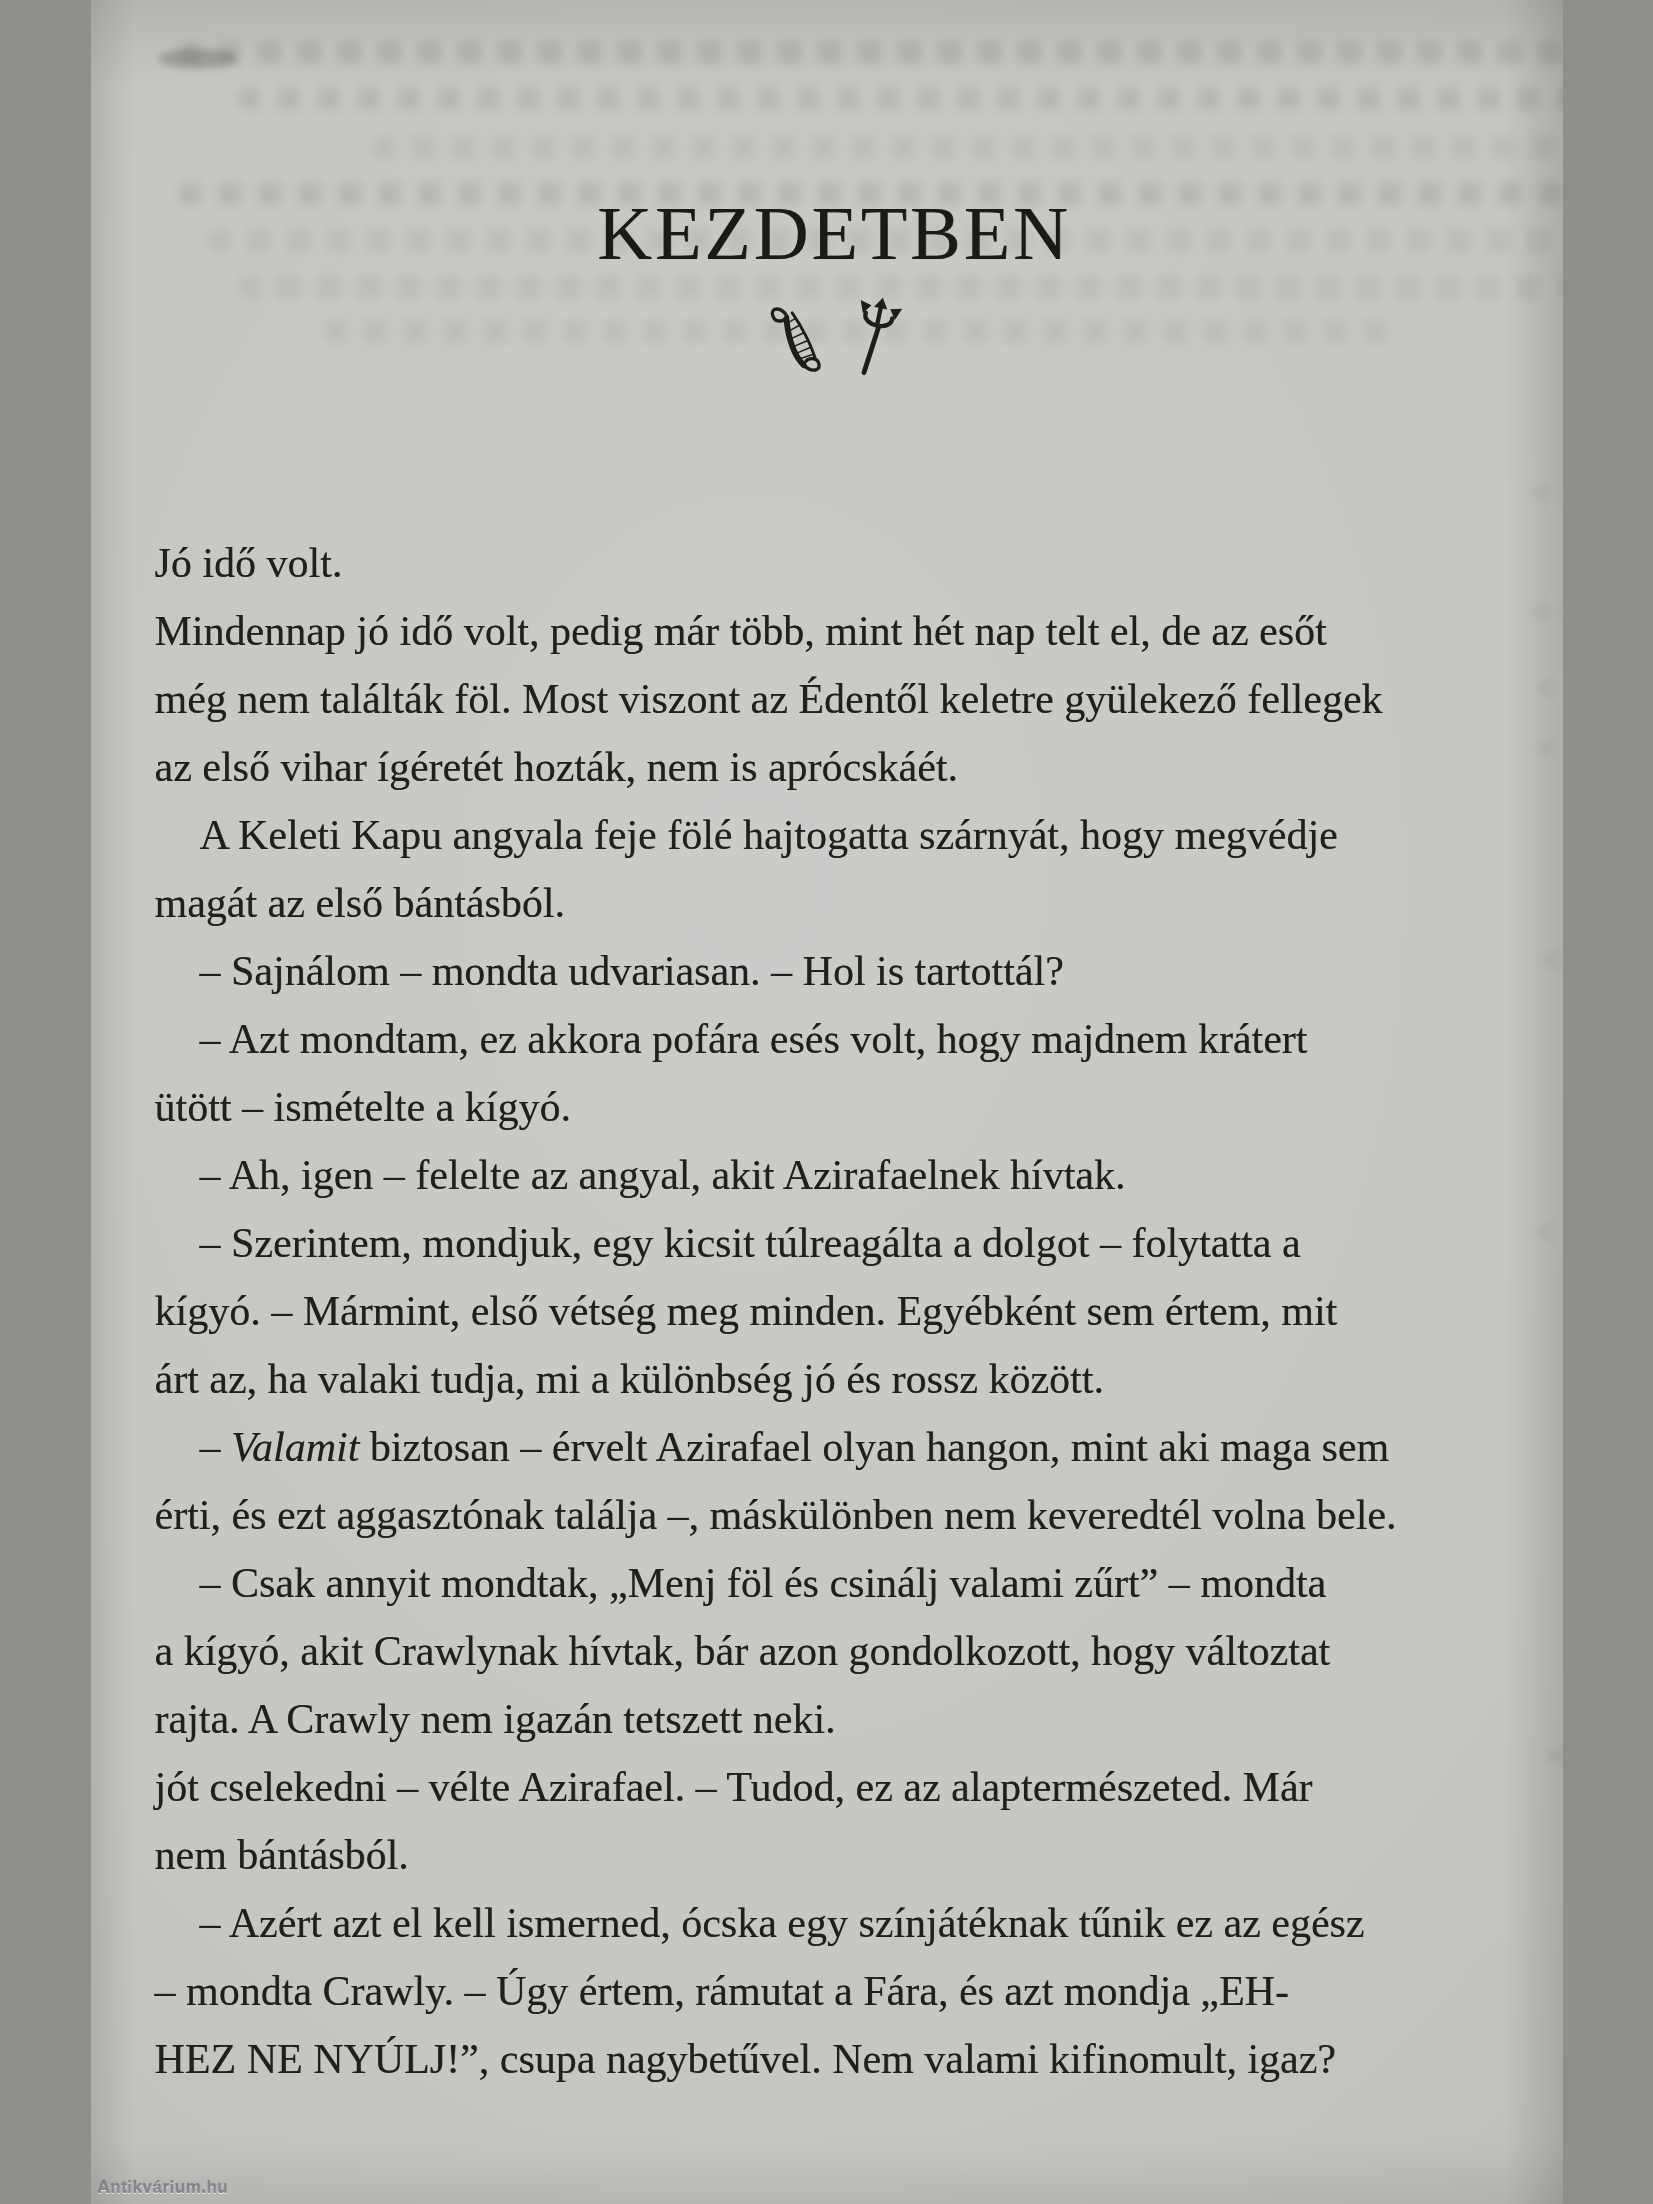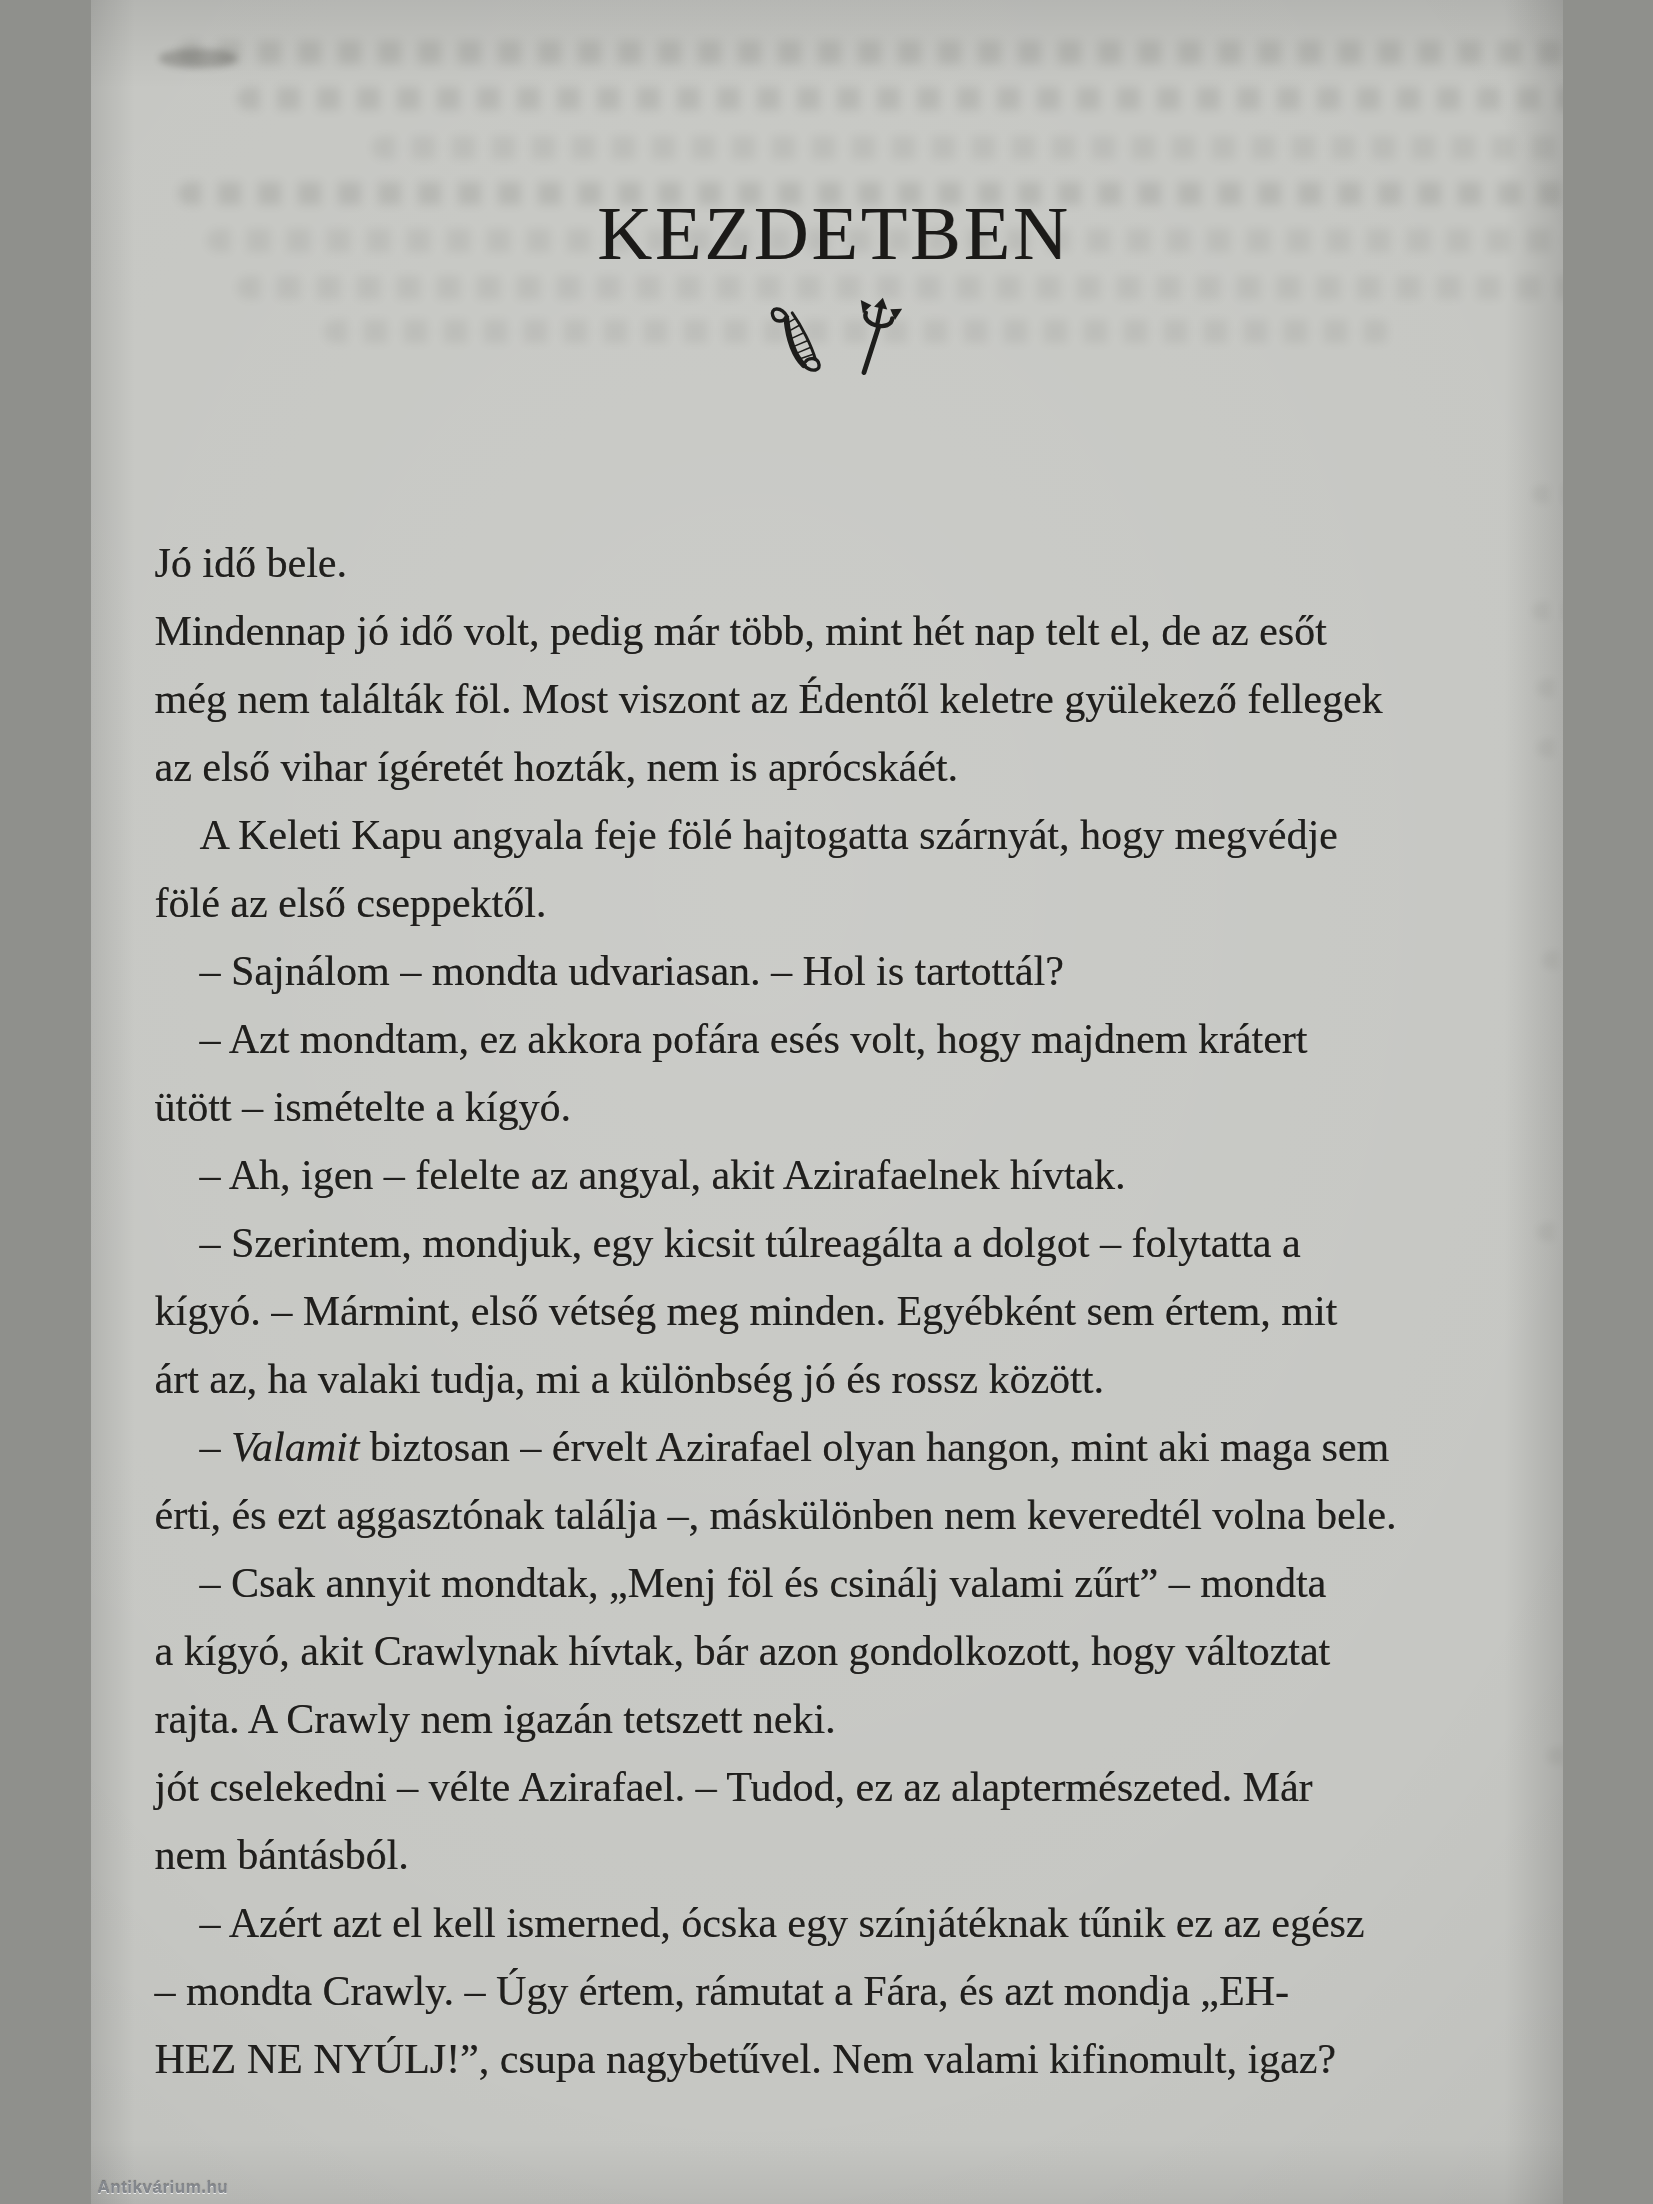--- a/index.html
+++ b/index.html
@@ -114,26 +114,26 @@
           <path d="M27 31 L27 12" stroke="#1d1d1b" stroke-width="4.5" stroke-linecap="round"></path>
           <polygon points="27,2 20,13 34,13" fill="#1d1d1b"></polygon>
           <polygon points="5,9 17,12 10,22" fill="#1d1d1b"></polygon>
           <polygon points="49,9 37,12 44,22" fill="#1d1d1b"></polygon>
         </g>
       </svg>
     </span>
   </div>
 
   <div class="body-text">
-      <div class="line"><span>Jó idő bele.</span></div>
+      <div class="line"><span>Jó idő volt.</span></div>
       <div class="line"><span>Mindennap jó idő volt, pedig már több, mint hét nap telt el, de az esőt</span></div>
       <div class="line"><span>még nem találták föl. Most viszont az Édentől keletre gyülekező fellegek</span></div>
       <div class="line"><span>az első vihar ígéretét hozták, nem is aprócskáét.</span></div>
       <div class="line indent"><span>A Keleti Kapu angyala feje fölé hajtogatta szárnyát, hogy megvédje</span></div>
-      <div class="line"><span>fölé az első cseppektől.</span></div>
+      <div class="line"><span>magát az első bántásból.</span></div>
       <div class="line indent"><span>– Sajnálom – mondta udvariasan. – Hol is tartottál?</span></div>
       <div class="line indent"><span>– Azt mondtam, ez akkora pofára esés volt, hogy majdnem krátert</span></div>
       <div class="line"><span>ütött – ismételte a kígyó.</span></div>
       <div class="line indent"><span>– Ah, igen – felelte az angyal, akit Azirafaelnek hívtak.</span></div>
       <div class="line indent"><span>– Szerintem, mondjuk, egy kicsit túlreagálta a dolgot – folytatta a</span></div>
       <div class="line"><span>kígyó. – Mármint, első vétség meg minden. Egyébként sem értem, mit</span></div>
       <div class="line"><span>árt az, ha valaki tudja, mi a különbség jó és rossz között.</span></div>
       <div class="line indent"><span>– </span><span class="it">Valamit</span><span> biztosan – érvelt Azirafael olyan hangon, mint aki maga sem</span></div>
       <div class="line"><span>érti, és ezt aggasztónak találja –, máskülönben nem keveredtél volna bele.</span></div>
       <div class="line indent"><span>– Csak annyit mondtak, „Menj föl és csinálj valami zűrt” – mondta</span></div>

